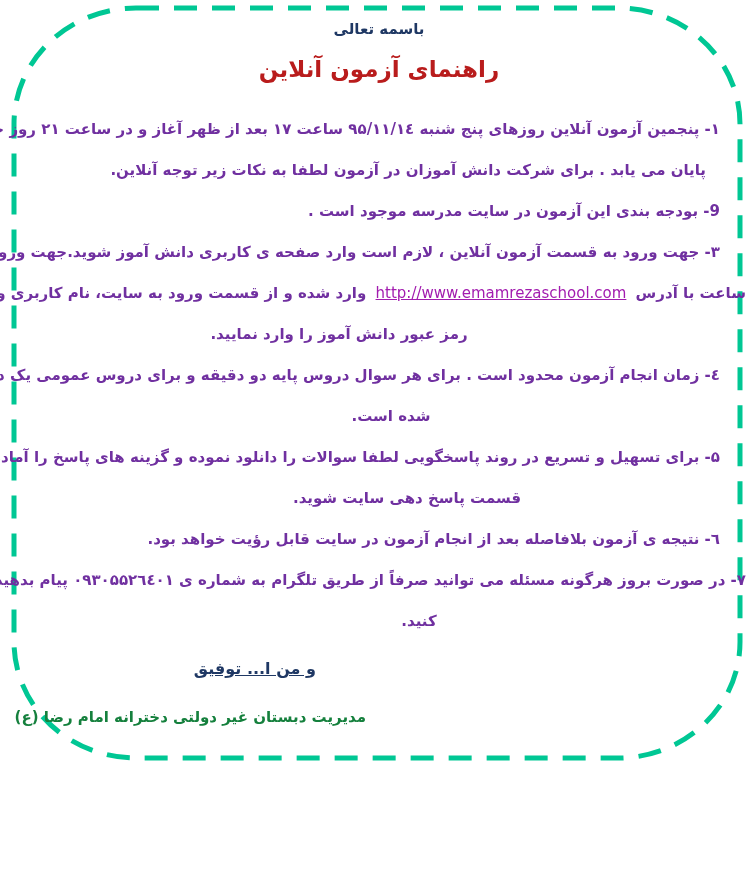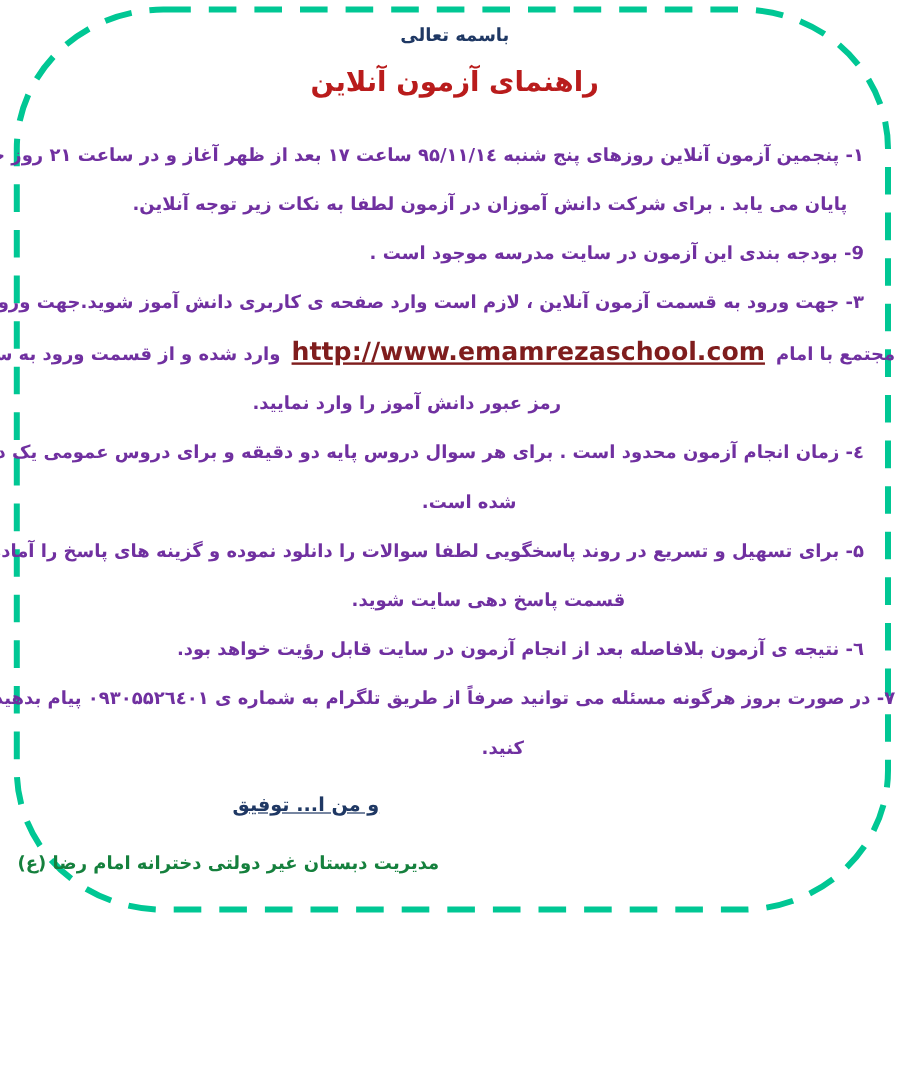--- a/index.html
+++ b/index.html
@@ -24,22 +24,22 @@
   .line{margin-bottom:14px;white-space:nowrap;}
   .r{text-align:right;padding-right:28px;}
   .r-deep{text-align:right;padding-right:42px;}
   .r-edge{text-align:right;padding-right:2px;}
   .c{text-align:center;}
   .shift-l{transform:translateX(-40px);}
   .shift-r1{transform:translateX(12px);}
   .shift-r2{transform:translateX(28px);}
   .shift-r3{transform:translateX(40px);}
   .url-link{
-    color:#7f1d1d;text-decoration:underline;direction:ltr;unicode-bidi:embed;
-    display:inline-block;font-size:21px;font-weight:bold;padding:0 4px;
+    color:#a21caf;text-decoration:underline;direction:ltr;unicode-bidi:embed;
+    display:inline-block;font-size:15px;font-weight:normal;padding:0 4px;
   }
   .closing{
     direction:rtl;text-align:right;padding-right:438px;margin-top:24px;
     color:#1F3864;font-weight:bold;font-size:16px;white-space:nowrap;text-decoration:underline;
   }
   .signature{
     direction:rtl;text-align:right;padding-right:388px;margin-top:30px;
     color:#15803d;font-weight:bold;font-size:15px;white-space:nowrap;
   }
 </style>
@@ -60,21 +60,21 @@
 
     <div class="line r">۱- پنجمین آزمون آنلاین روزهای پنج شنبه ۹۵/۱۱/۱٤ ساعت ۱۷ بعد از ظهر آغاز و در ساعت ۲۱ روز جمعه ۹۵/۱۱/۱۵</div>
 
     <div class="line r-deep">پایان می یابد . برای شرکت دانش آموزان در آزمون لطفا به نکات زیر توجه آنلاین.</div>
 
     <div class="line r">9- بودجه بندی این آزمون در سایت مدرسه موجود است .</div>
 
     <div class="line r">۳- جهت ورود به قسمت آزمون آنلاین ، لازم است وارد صفحه ی کاربری دانش آموز شوید.جهت ورود از سایت اصلی</div>
 
     <div class="line r-edge">
-      <span>مجتمع با امام</span>
+      <span>ساعت با آدرس</span>
       <a href="#" class="url-link">http://www.emamrezaschool.com</a>
       <span>وارد شده و از قسمت ورود به سایت، نام کاربری و</span>
     </div>
 
     <div class="line c shift-l">رمز عبور دانش آموز را وارد نمایید.</div>
 
     <div class="line r">٤- زمان انجام آزمون محدود است . برای هر سوال دروس پایه دو دقیقه و برای دروس عمومی یک دقیقه زمان در نظر گرفته</div>
 
     <div class="line c shift-r1">شده است.</div>
 

